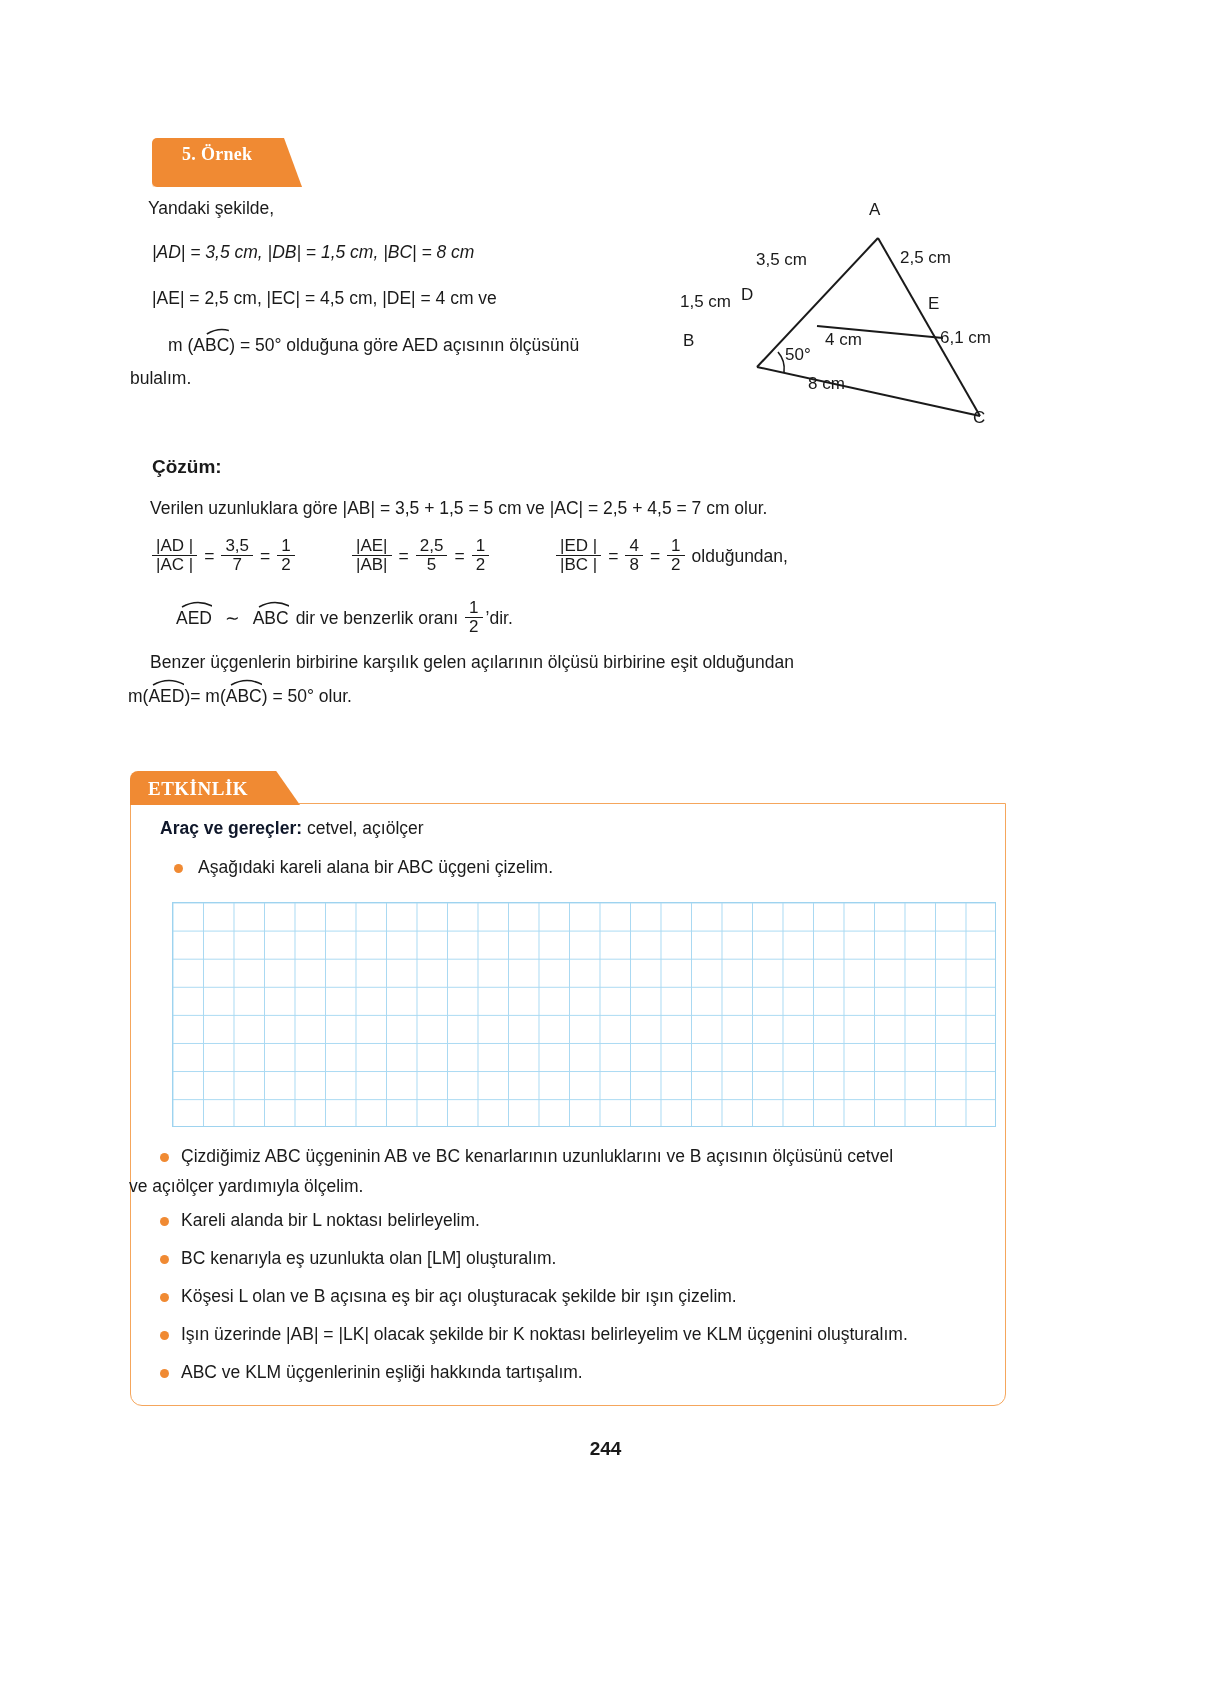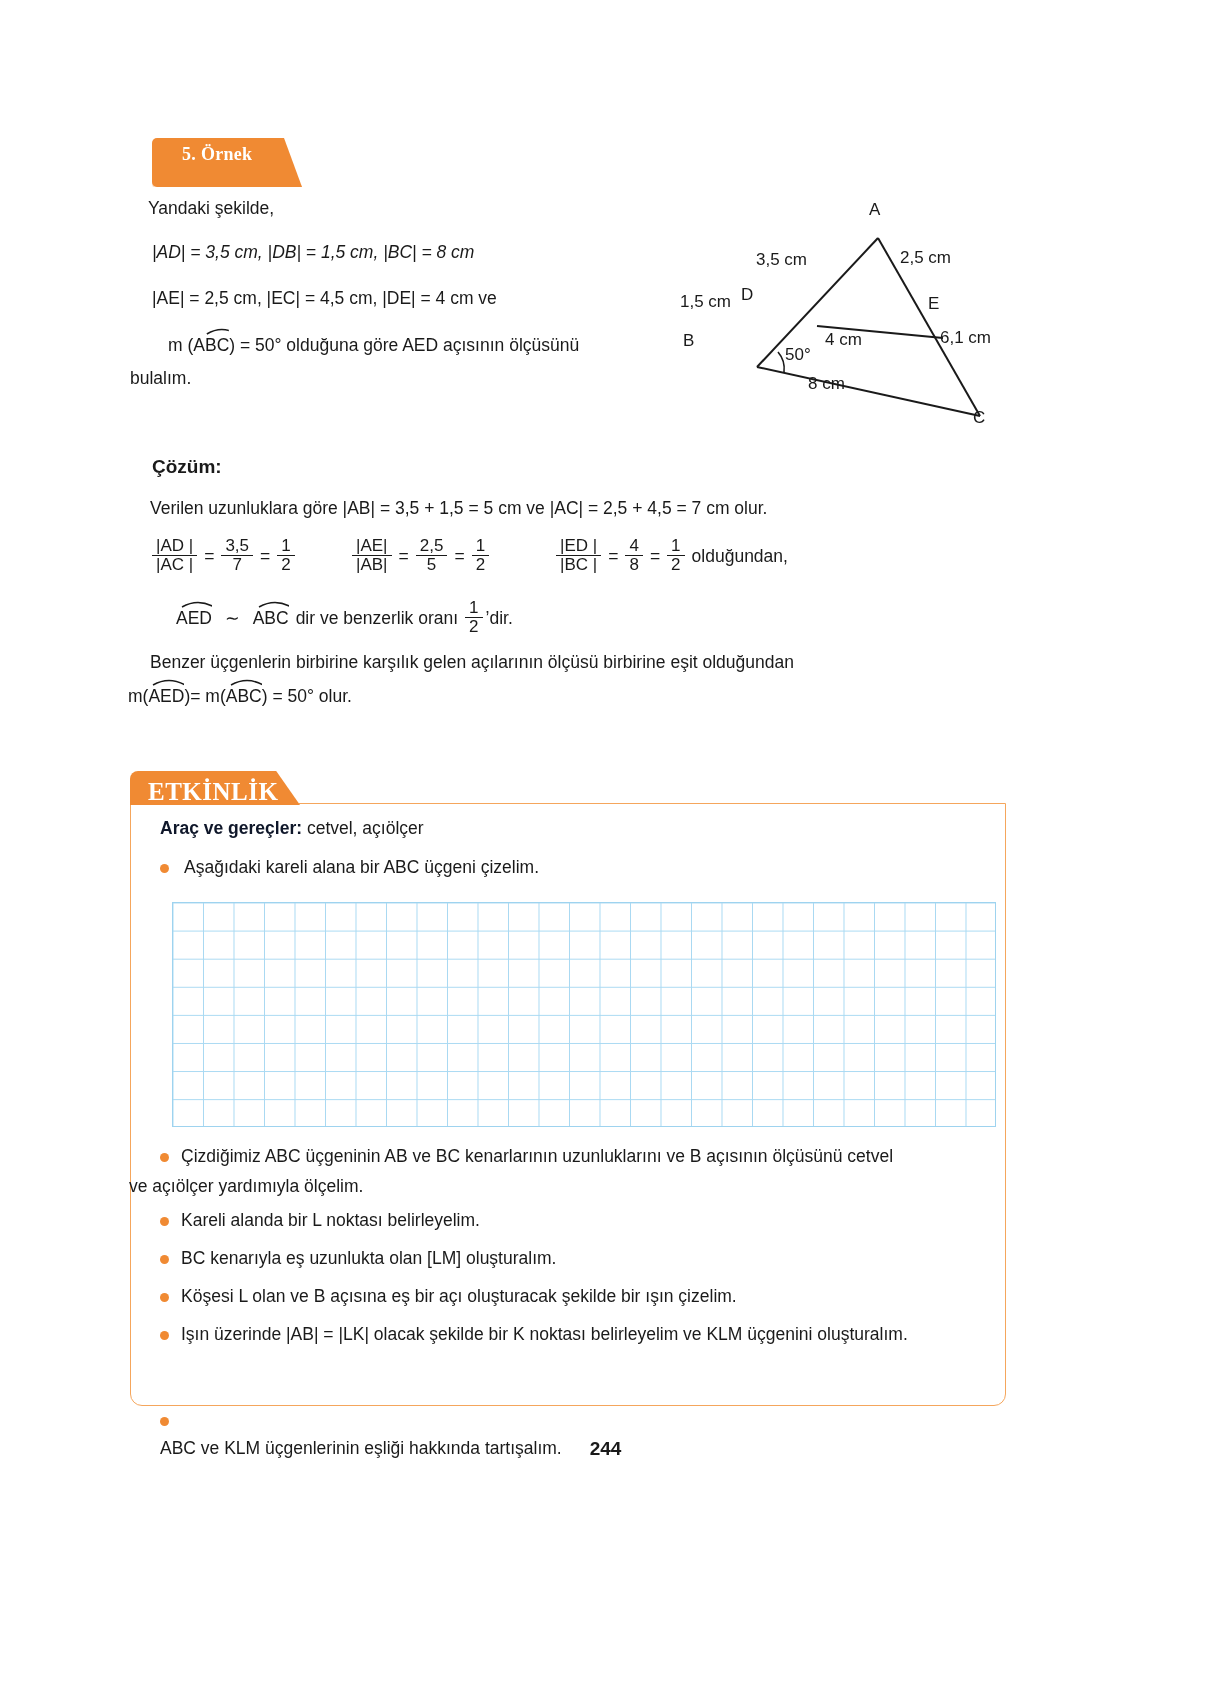--- a/index.html
+++ b/index.html
@@ -108,21 +108,21 @@
     border-radius: 8px 0 0 0;
     clip-path: polygon(0 0, 86% 0, 100% 100%, 0 100%);
   }
   .etk-tab .label {
     position: absolute;
     left: 18px;
     top: 7px;
     color: #ffffff;
     font-family: "Liberation Serif", serif;
     font-weight: bold;
-    font-size: 25px;
+    font-size: 19px;
     letter-spacing: .5px;
   }
   .etk-box {
     position: absolute;
     left: 130px;
     top: 803px;
     width: 876px;
     height: 603px;
     border: 1.6px solid #f5a65c;
     border-radius: 0 0 12px 12px;
@@ -346,21 +346,21 @@
 <div class="etk-box"></div>
 <div class="etk-tab">
   <div class="shape"></div>
   <div class="label">ETKİNLİK</div>
 </div>
 
 <div class="txt" style="left:160px; top:818px;">
   <span class="label-orange">Araç ve gereçler:</span><span> cetvel, açıölçer</span>
 </div>
 
-<div class="bullet-row" style="left:160px; top:857px;gap:15px;">
+<div class="bullet-row" style="left:174px; top:857px;gap:15px;">
   <span class="dot"></span>
   <span>Aşağıdaki kareli alana bir ABC üçgeni çizelim.</span>
 </div>
 
 <div class="gridbox"></div>
 
 <div class="bullet-row" style="left:160px; top:1146px;">
   <span class="dot"></span>
   <span>Çizdiğimiz ABC üçgeninin AB ve BC kenarlarının uzunluklarını ve B açısının ölçüsünü cetvel</span>
 </div>
@@ -379,18 +379,18 @@
 <div class="bullet-row" style="left:160px; top:1286px;justify-content:center;">
   <span class="dot"></span>
   <span>Köşesi L olan ve B açısına eş bir açı oluşturacak şekilde bir ışın çizelim.</span>
 </div>
 
 <div class="bullet-row" style="left:160px; top:1324px;">
   <span class="dot"></span>
   <span>Işın üzerinde |AB| = |LK| olacak şekilde bir K noktası belirleyelim ve KLM üçgenini oluşturalım.</span>
 </div>
 
-<div class="bullet-row" style="left:160px; top:1410px;flex-direction:column;">
+<div class="bullet-row" style="left:160px; top:1362px;">
   <span class="dot"></span>
   <span>ABC ve KLM üçgenlerinin eşliği hakkında tartışalım.</span>
 </div>
 
 <div class="pageno">244</div>
 
 </body></html>

